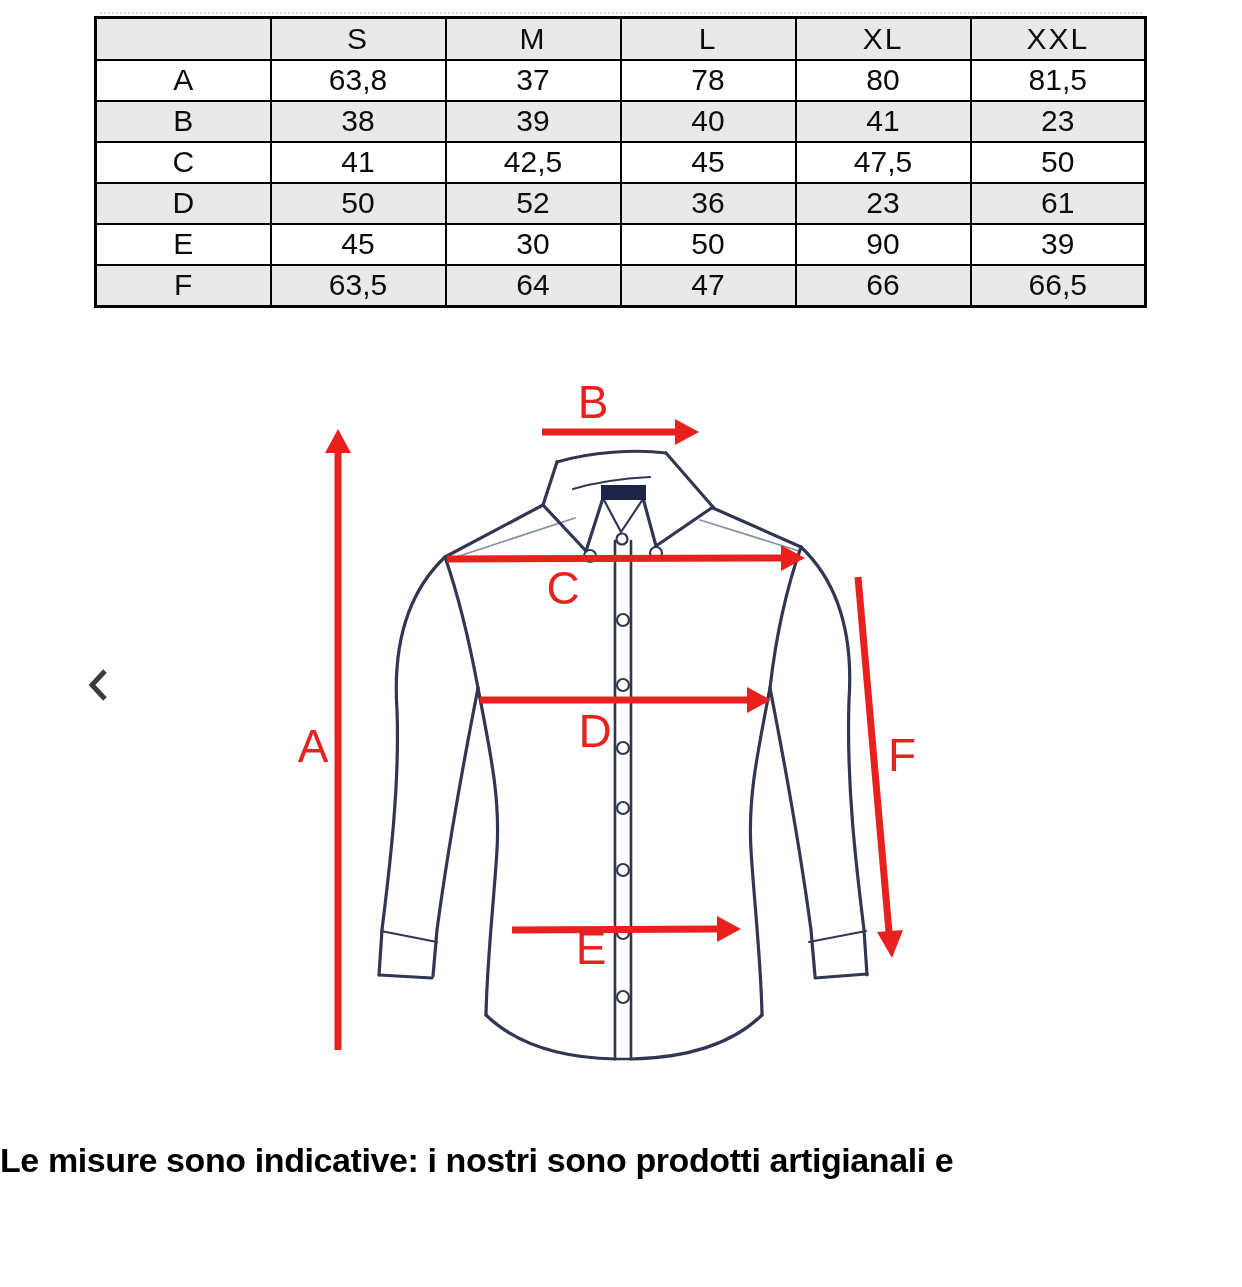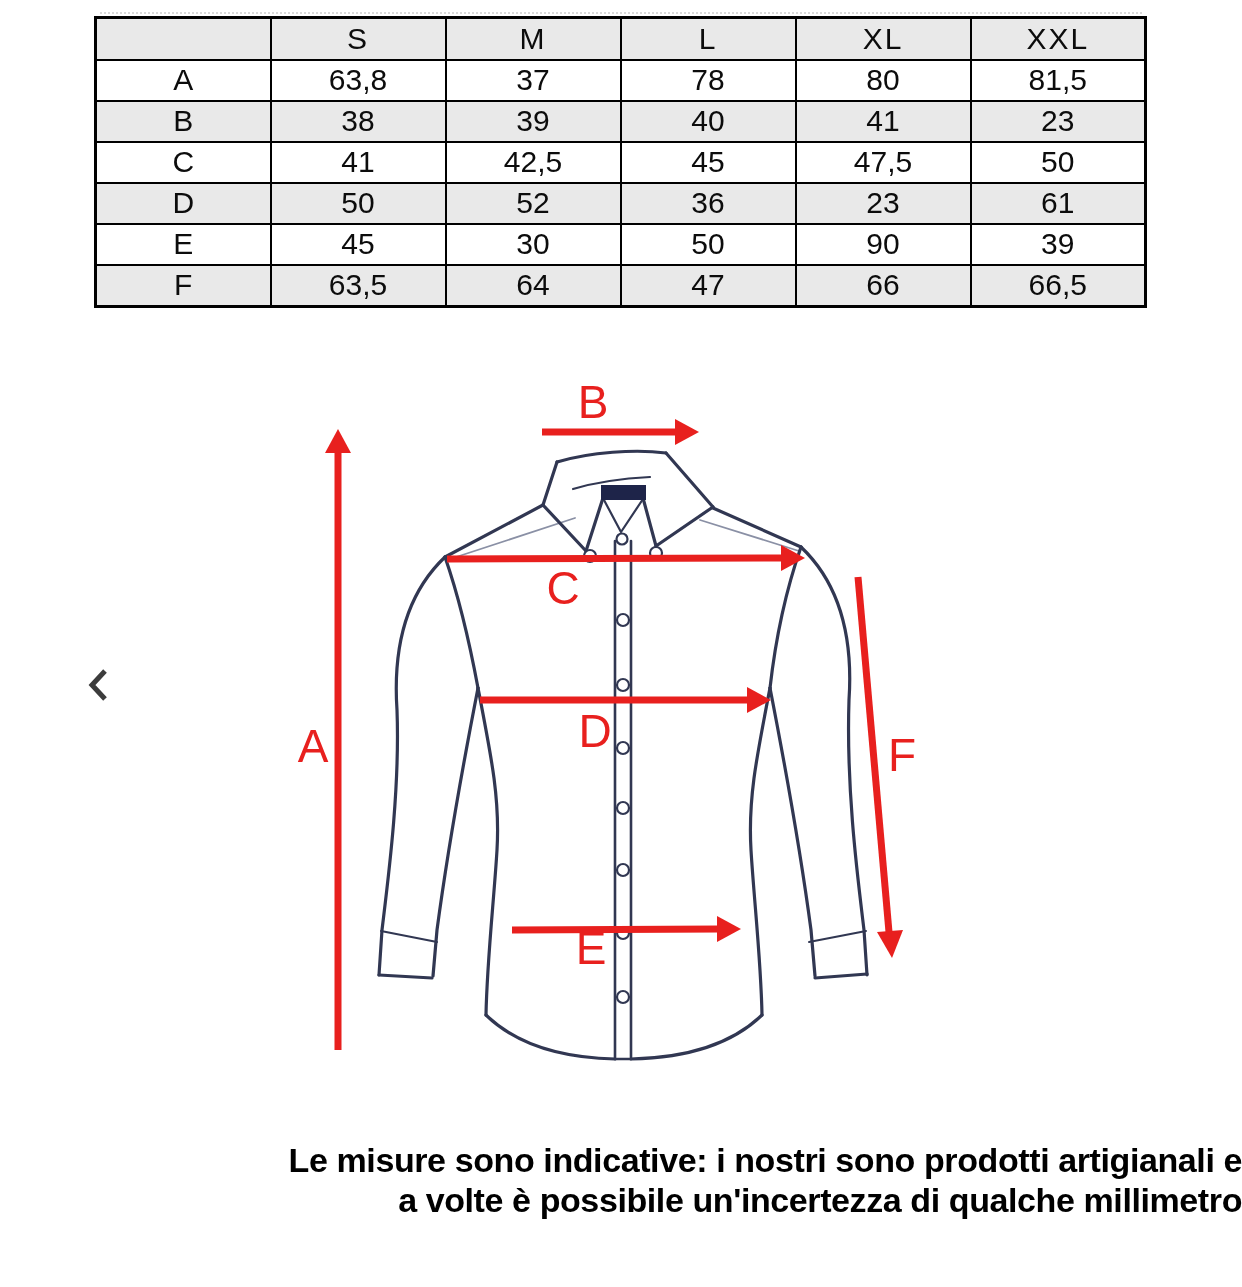--- a/index.html
+++ b/index.html
@@ -31,21 +31,21 @@
   }
   svg.diagram {
     position:absolute; left:0; top:0; width:1242px; height:1287px;
     pointer-events:none;
   }
   .arrow-label {
     font-family:"Liberation Sans", sans-serif; font-size:46px; fill:#e8201e;
   }
   .footer {
     position:absolute; left:0; top:1140px; width:1242px;
-    text-align:right; font-weight:bold; font-size:34px; line-height:40px;
+    text-align:left; font-weight:bold; font-size:34px; line-height:40px;
     color:#000; letter-spacing:-0.4px;
   }
 </style>
 </head>
 <body>
 
 <div class="page">
 
   <div class="pagebreak-line"></div>
 
@@ -200,16 +200,15 @@
     </g>
     <g>
       <line x1="858" y1="577" x2="889" y2="932" stroke="#e8201e" stroke-width="7"></line>
       <polygon points="892,958 877,932 903,930" fill="#e8201e"></polygon>
       <text class="arrow-label" x="902" y="771" text-anchor="middle">F</text>
     </g>
   </svg>
 
   <div class="footer">
     <div>Le misure sono indicative: i nostri sono prodotti artigianali e</div>
-    <div>a volte è possibile un'incertezza di qualche millimetro</div>
   </div>
 
 </div>
 
 </body></html>

